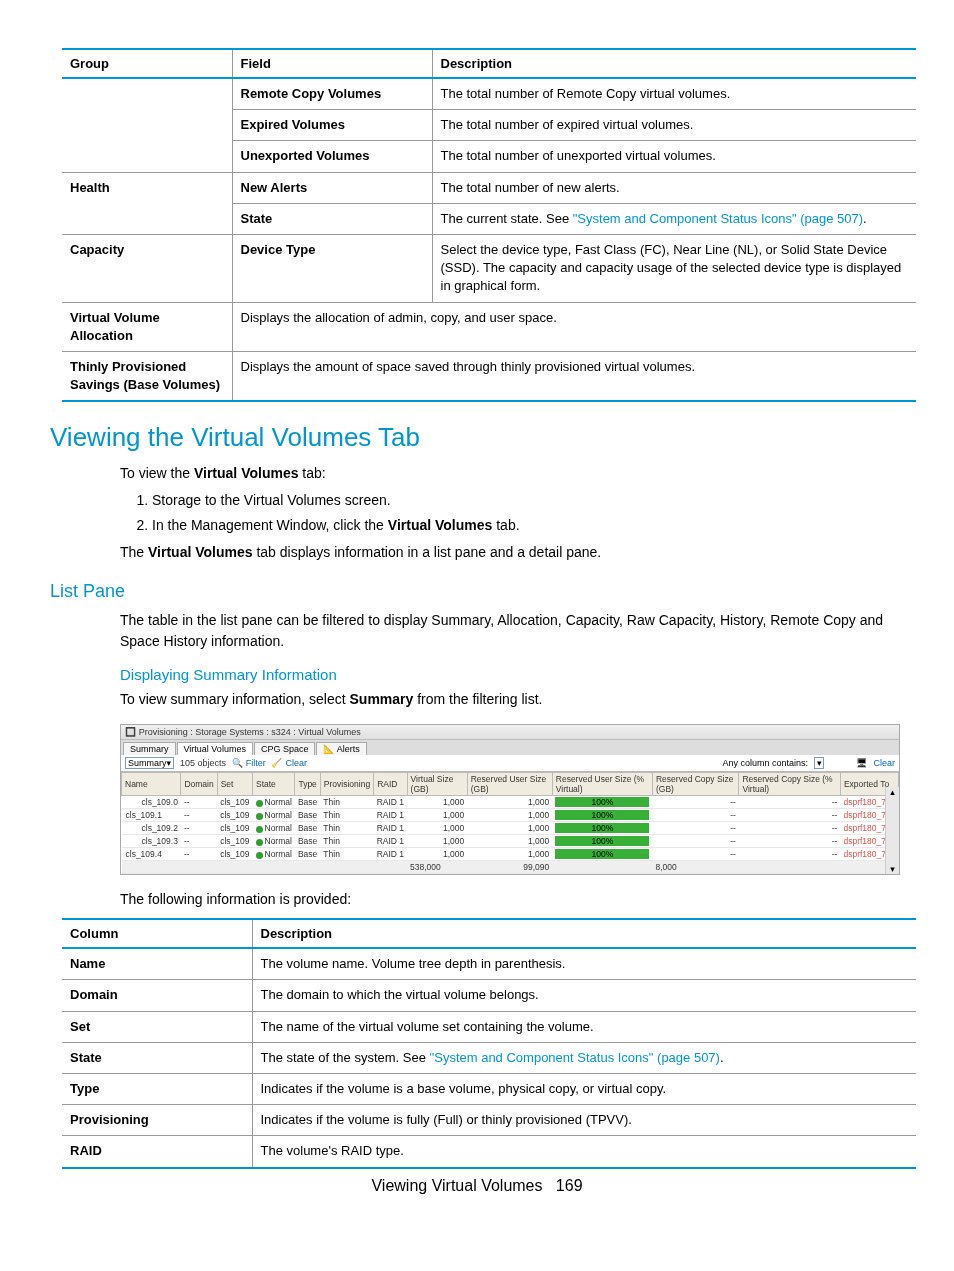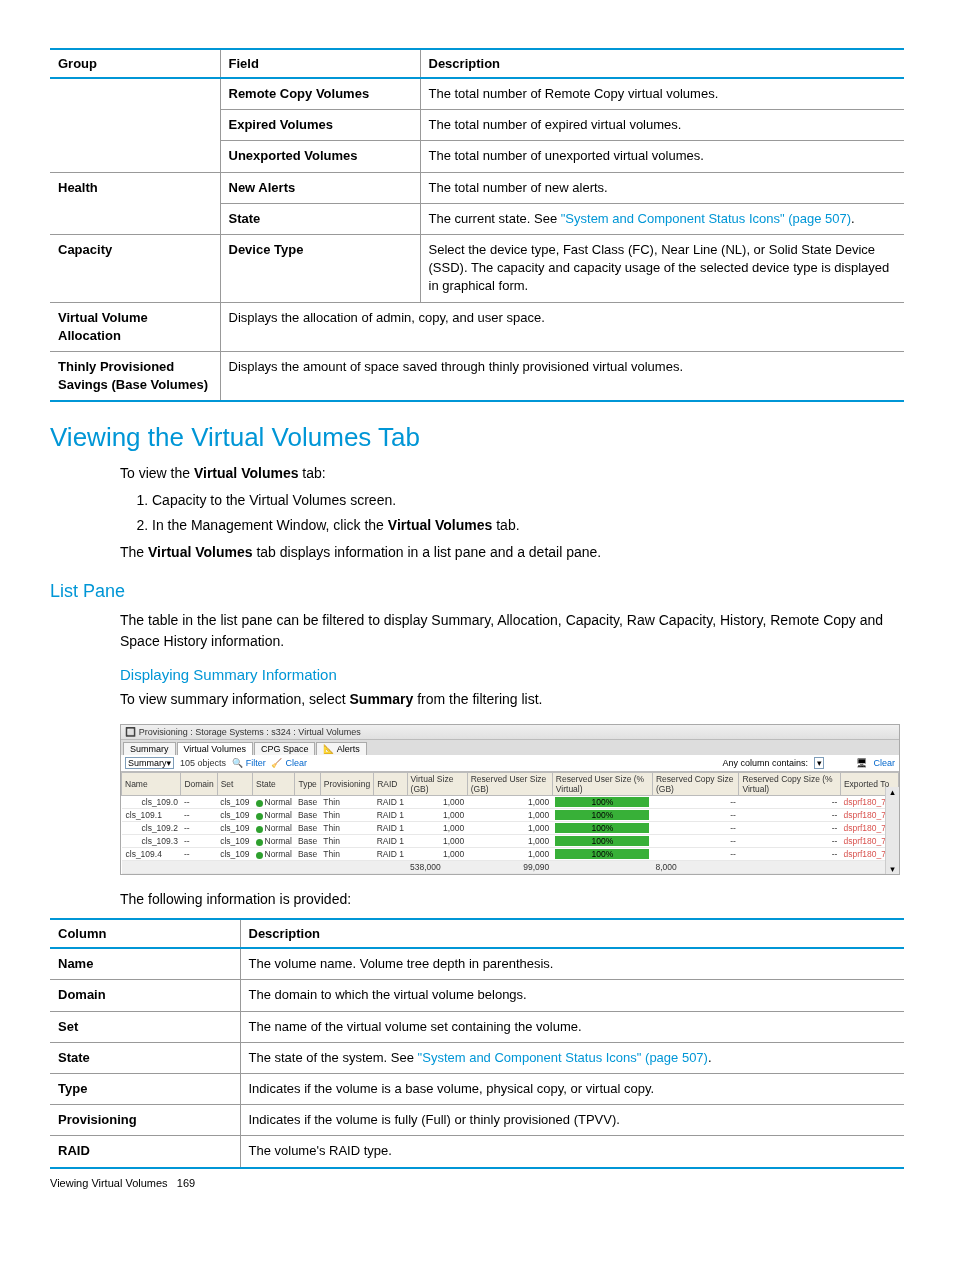--- a/index.html
+++ b/index.html
@@ -36,21 +36,21 @@
   }
   p { margin: 6px 0; }
   ol { margin: 6px 0; padding-left: 32px; }
   ol li { margin-bottom: 4px; line-height: 1.5; }
   a.link { color: #0096d6; text-decoration: none; }
   b { font-weight: bold; }
 
   table.doc-table {
     border-collapse: collapse;
     width: 100%;
-    margin: 8px 0;
+    margin: 8px 12px;
     font-size: 13px;
   }
   table.doc-table th {
     text-align: left;
     border-top: 2px solid #0096d6;
     border-bottom: 2px solid #0096d6;
     border-left: 1px solid #999;
     border-right: 1px solid #999;
     padding: 6px 8px;
     font-weight: bold;
@@ -148,22 +148,22 @@
   .exp-link { color: #d9534f; }
   .totals td { background: #efefef; font-weight: normal; }
   .scroll-arrows {
     position: absolute;
     right: 0; top: 62px; bottom: 0; width: 14px;
     background: #e8e8e8;
     border-left: 1px solid #ccc;
     display: flex; flex-direction: column; justify-content: space-between;
   }
   .footer {
-    text-align: left;
-    font-size: 11px;
+    text-align: center;
+    font-size: 16px;
     color: #000;
   }
 </style>
 </head>
 <body>
 
 <table class="doc-table">
   <tbody>
       <tr>
     <th style="width:170px">Group</th>
@@ -210,21 +210,21 @@
 </tbody>
   </table>
 
 <div class="h1">Viewing the Virtual Volumes Tab</div>
 
 <div class="body-indent">
   <p>
     <span>To view the </span><b>Virtual Volumes</b><span> tab:</span>
   </p>
   <ol>
-    <li>Capacity to the Virtual Volumes screen.</li>
+    <li>Storage to the Virtual Volumes screen.</li>
     <li>
       <span>In the Management Window, click the </span><b>Virtual Volumes</b><span> tab.</span>
     </li>
   </ol>
   <p>
     <span>The </span><b>Virtual Volumes</b><span> tab displays information in a list pane and a detail pane.</span>
   </p>
 </div>
 
 <div class="h2">List Pane</div>

